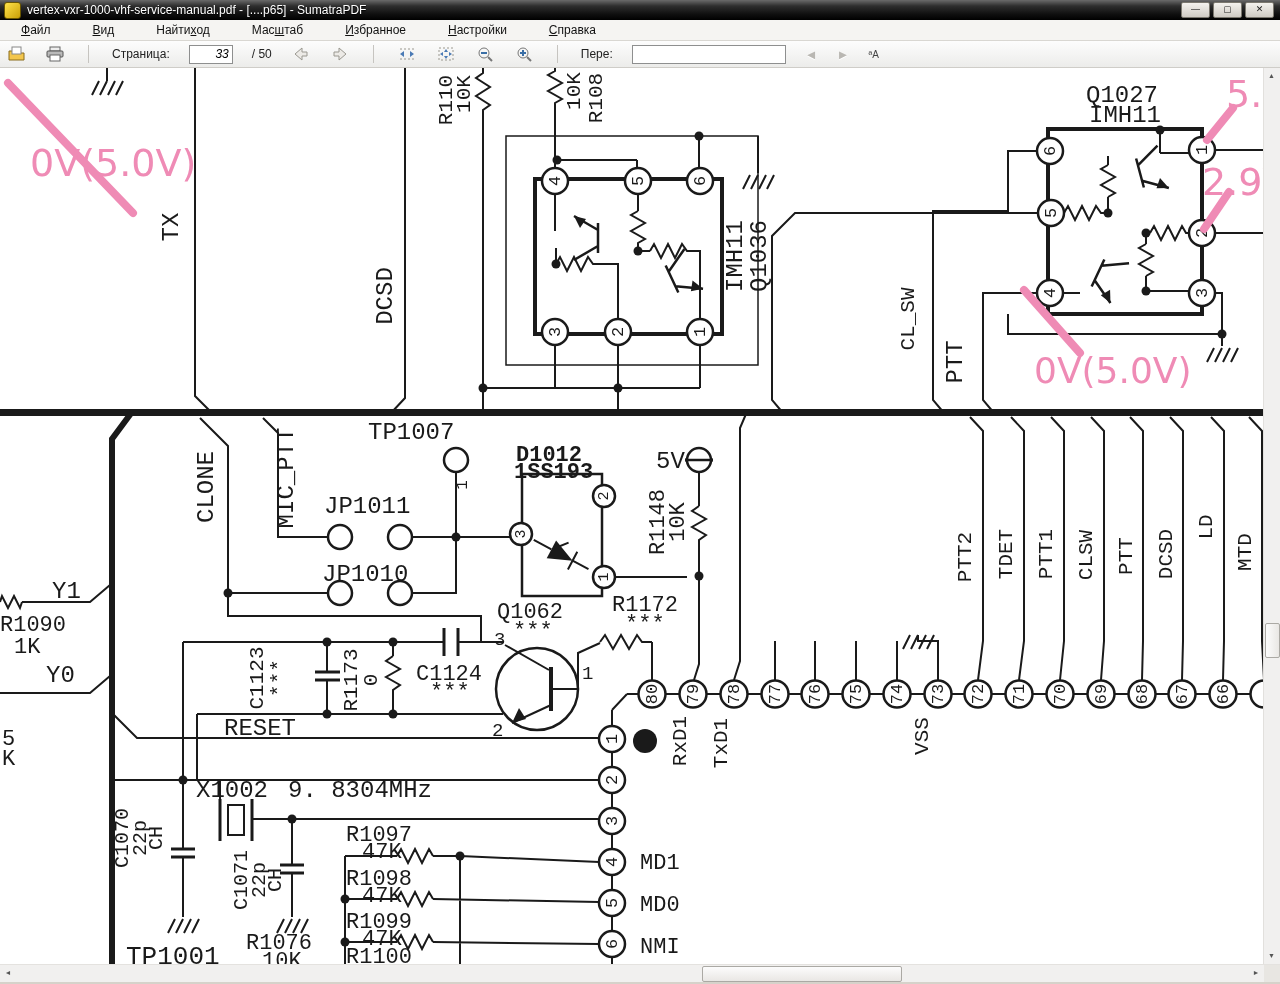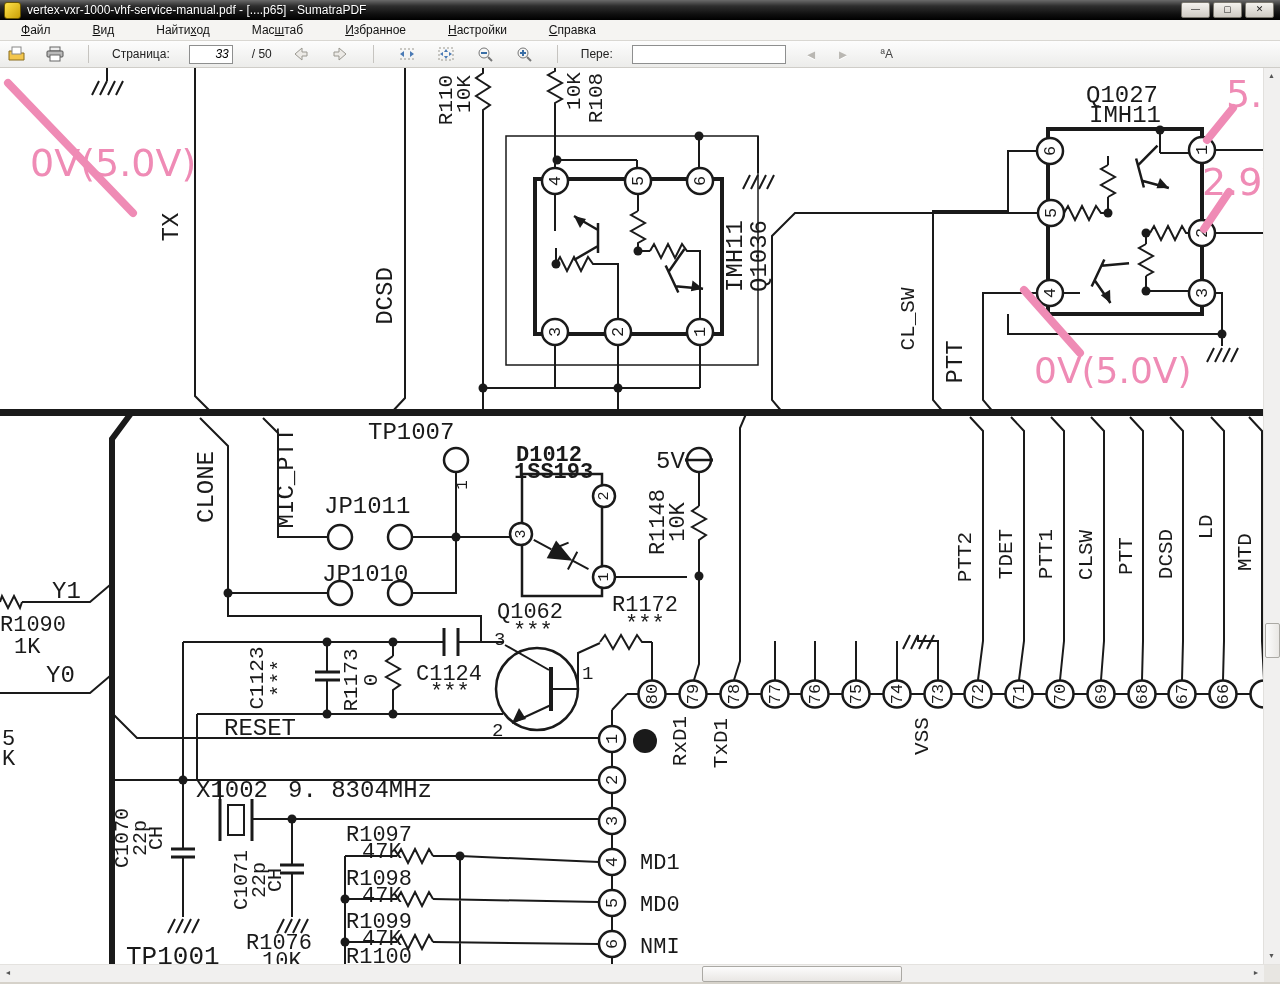--- a/index.html
+++ b/index.html
@@ -127,21 +127,21 @@
           <circle cx="8" cy="7" r="5" fill="none" stroke="#777"></circle>
           <path d="M12,11 L16,15" stroke="#777" stroke-width="2"></path>
           <path d="M5,7 H11 M8,4 V10" stroke="#3a6ea5" stroke-width="2"></path>
         </svg>
     </div>
     <div class="tb-sep"></div>
     <span>Пере:</span>
     <input id="find-input" class="tb-input" value="" style="">
     <span class="navarrow">◄</span>
     <span class="navarrow">►</span>
-    <span style="font-size:12px;color:#444;margin-left:12px;">ªA</span>
+    <span style="font-size:10px;color:#444;margin-left:0;">ªA</span>
   </div>
 
   <div class="content">
     <svg width="1264" height="896" viewBox="0 67 1264 896">
       <defs>
         <g id="gnd" stroke="#1a1a1a" stroke-width="2" fill="none">
           <path d="M-15,14 L-8,0 M-7,14 L0,0 M1,14 L8,0 M9,14 L16,0"></path>
         </g>
         <g id="tr" stroke="#1a1a1a" stroke-width="2.5" fill="none">
           <path d="M0,-15 V15 M0,-8 L24,-22 M0,8 L24,22"></path>

